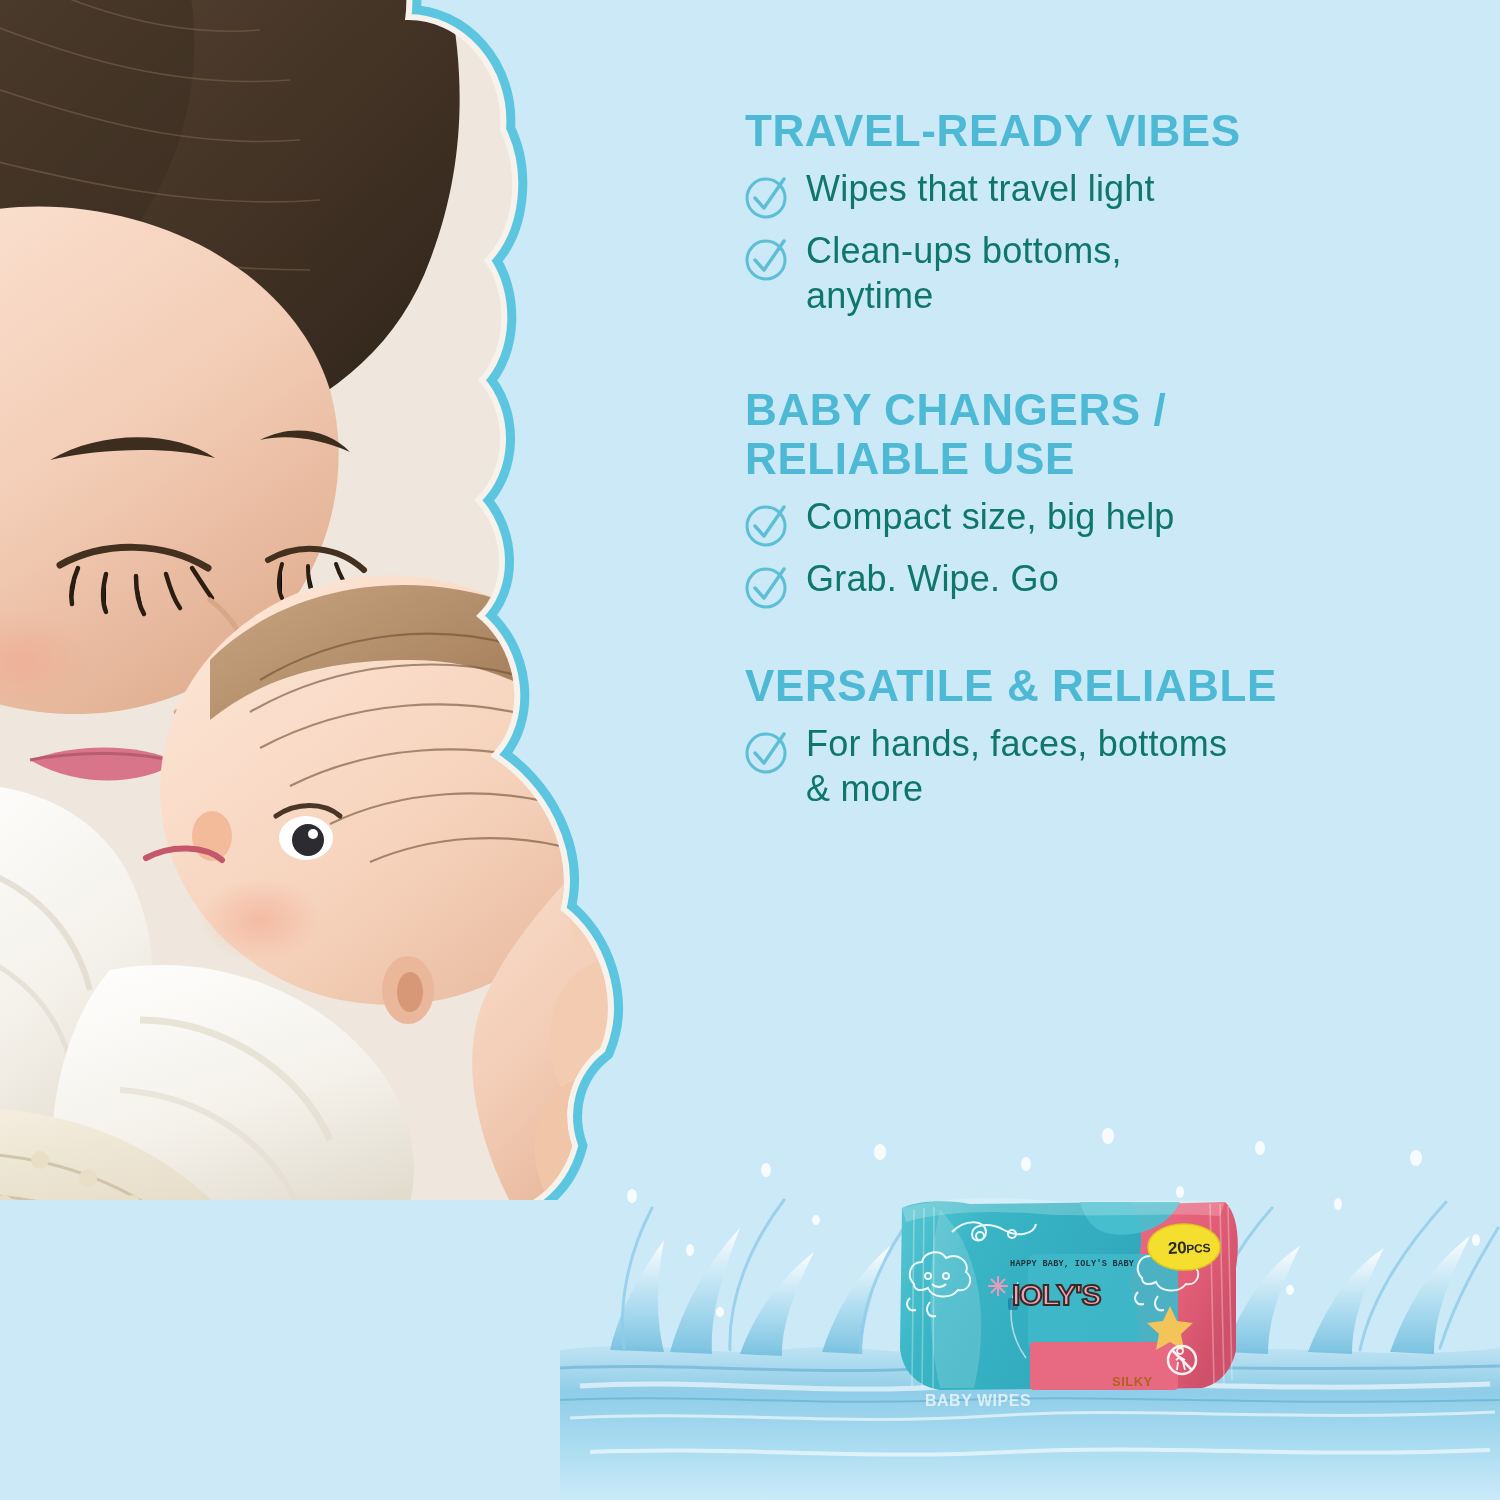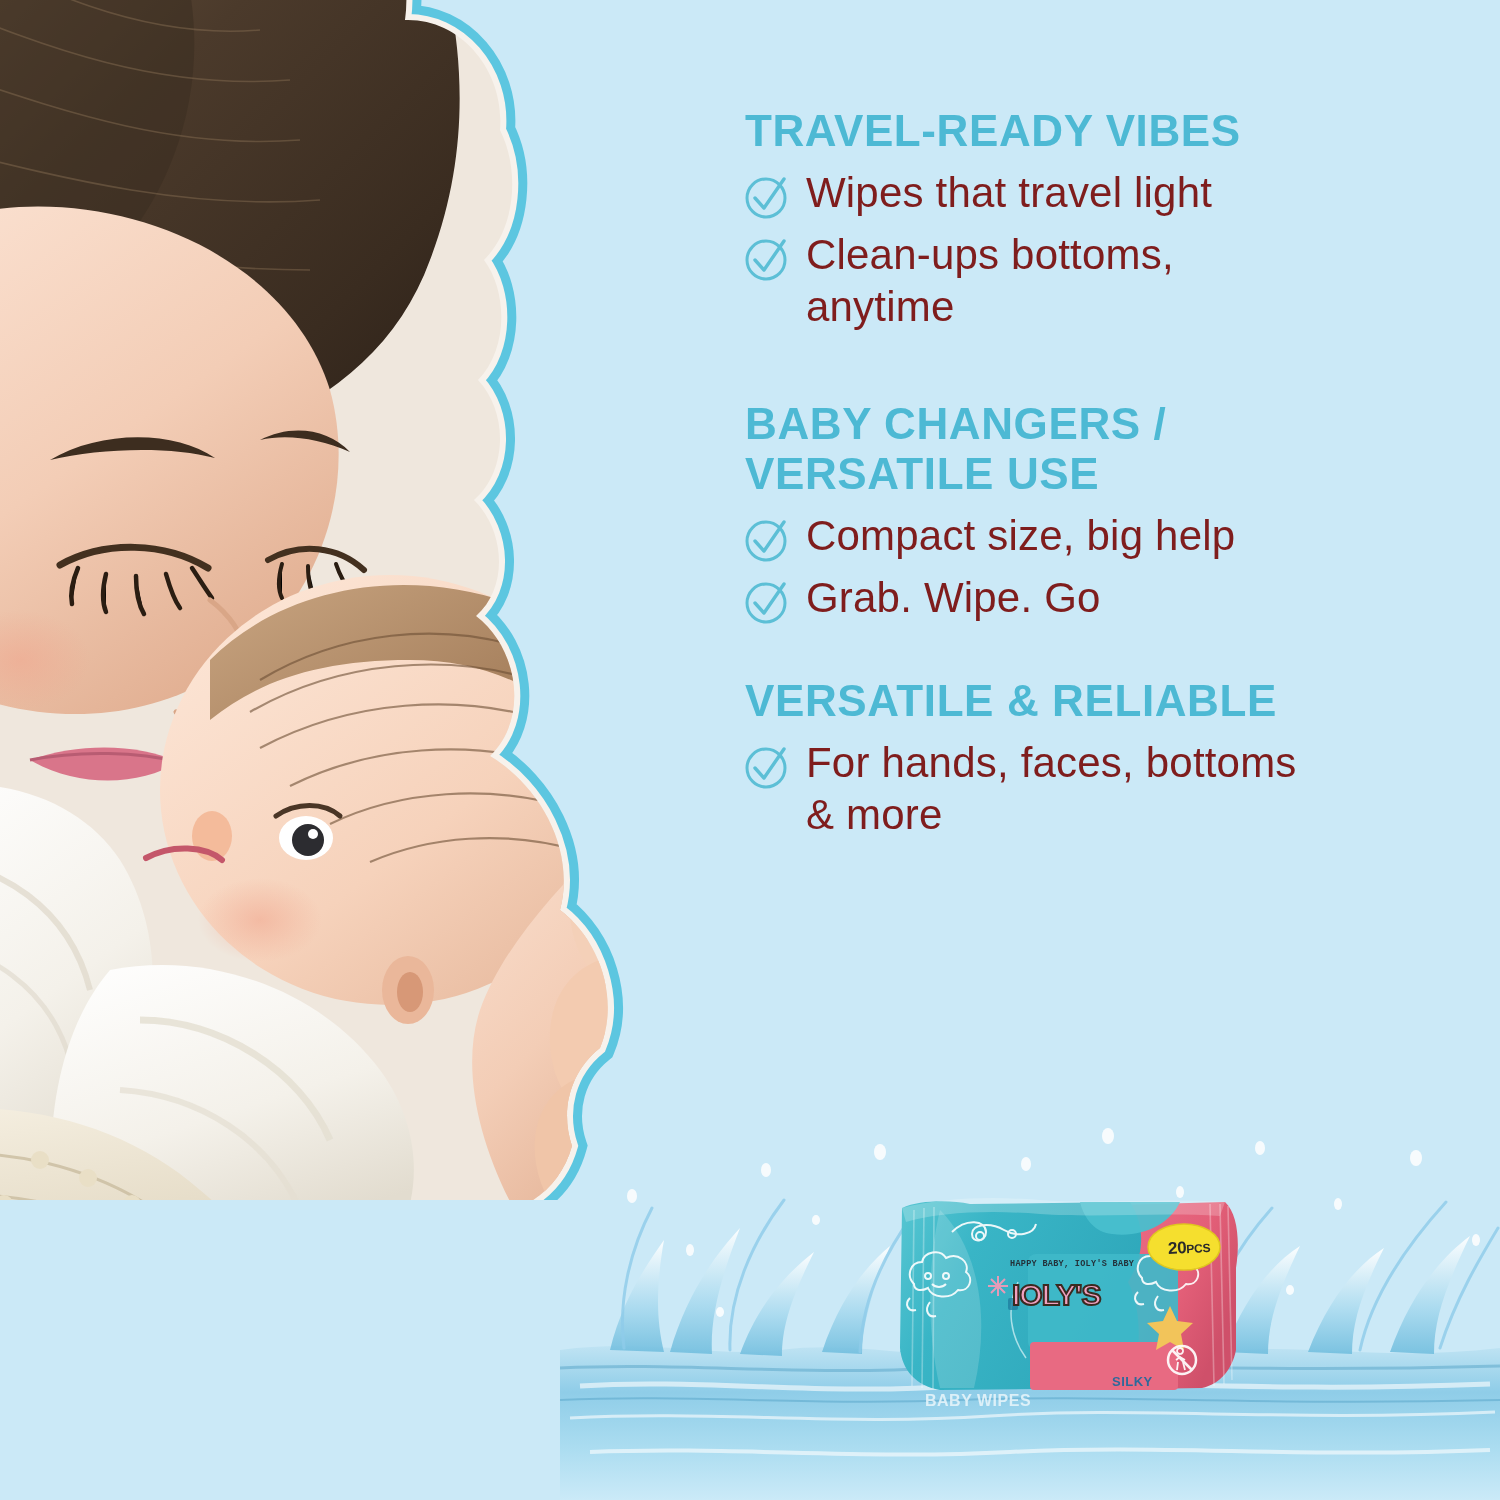--- a/index.html
+++ b/index.html
@@ -30,22 +30,22 @@
     margin:0 0 12px 3px;
     white-space:pre-line;
   }
   .bullets{margin:0;padding:0;list-style:none;}
   .bullet{
     display:flex;align-items:flex-start;
     margin:0 0 8px 0;
   }
   .check-icon{flex:0 0 auto;width:50px;height:50px;margin-top:4px;}
   .bullet-text{
-    color:#7f1d1d;
-    font-size:42px;
+    color:#0f766e;
+    font-size:36px;
     line-height:1.24;
     padding-left:14px;
     white-space:pre-line;
     letter-spacing:0.2px;
   }
   .gap-a{height:58px;}
   .gap-b{height:42px;}
 
   
   .water-zone{position:absolute;left:560px;bottom:0;width:940px;height:400px;overflow:hidden;}
@@ -74,21 +74,21 @@
     font-size:8.5px;font-weight:bold;color:#24313a;letter-spacing:0.3px;font-family:Liberation Mono, monospace;
   }
   .pack-bottom-text{
     position:absolute;left:925px;top:1372px;
     font-size:16px;font-weight:bold;color:#eaf6fb;letter-spacing:0.5px;
     opacity:.85;
     margin-top:20px;
   }
   .pack-bottom-text2{
     position:absolute;left:1112px;top:1374px;
-    font-size:13px;font-weight:bold;color:#0369a1;letter-spacing:0.5px;
+    font-size:13px;font-weight:bold;color:#a16207;letter-spacing:0.5px;
     opacity:.8;
   }
 </style>
 </head>
 <body>
 
 <div class="stage">
 
   <div class="photo-panel">
     <svg width="760" height="1240" viewBox="0 0 760 1240" xmlns="http://www.w3.org/2000/svg">
@@ -289,21 +289,21 @@
           <span class="bullet-text">Clean-ups bottoms,
 anytime</span>
         </li>
       </ul>
     </div>
 
     <div class="gap-a"></div>
 
     <div class="section">
       <h2 class="sec-head">BABY CHANGERS /
-VERSATILE USE</h2>
+RELIABLE USE</h2>
       <ul class="bullets">
         <li class="bullet">
           <svg class="check-icon" viewBox="0 0 50 50">
             <circle cx="24" cy="27" r="19" fill="none" stroke="#5cbfd6" stroke-width="3"></circle>
             <path d="M13 27 L22 37 L42 8" fill="none" stroke="#5cbfd6" stroke-width="3.4" stroke-linecap="round" stroke-linejoin="round"></path>
           </svg>
           <span class="bullet-text">Compact size, big help</span>
         </li>
         <li class="bullet">
           <svg class="check-icon" viewBox="0 0 50 50">

